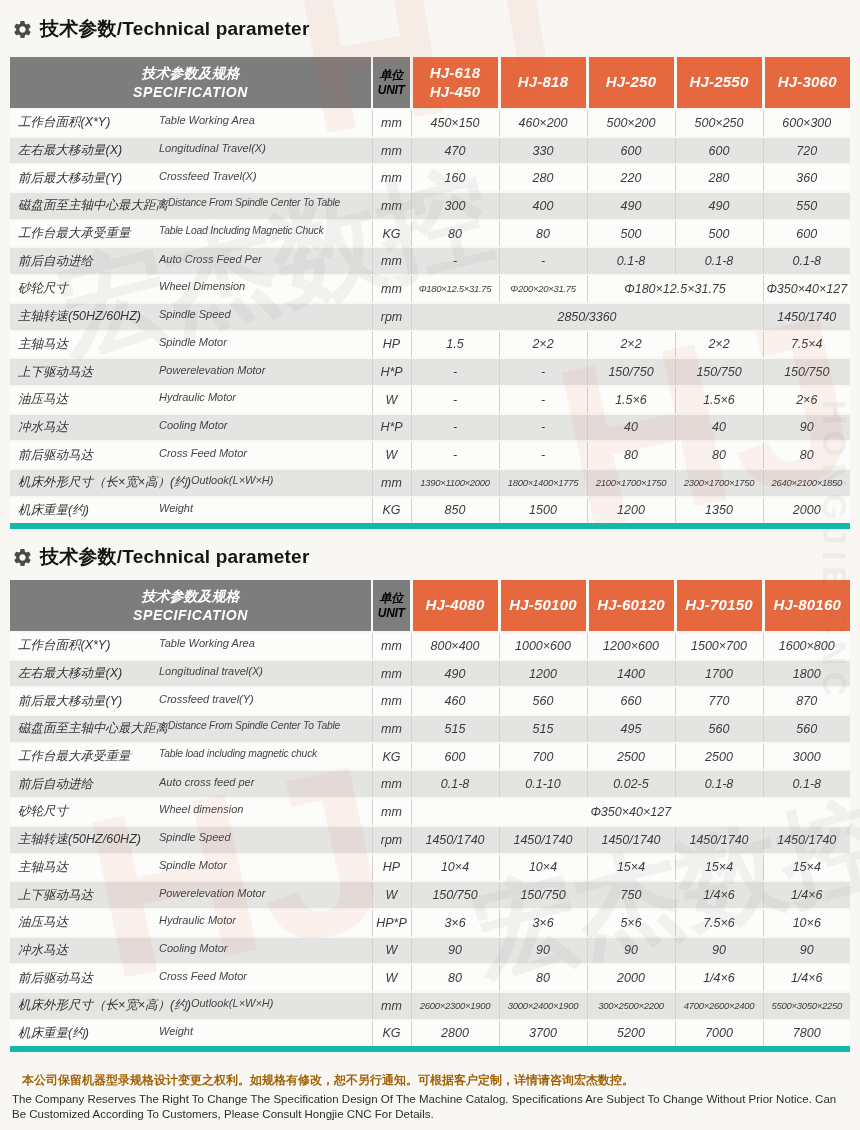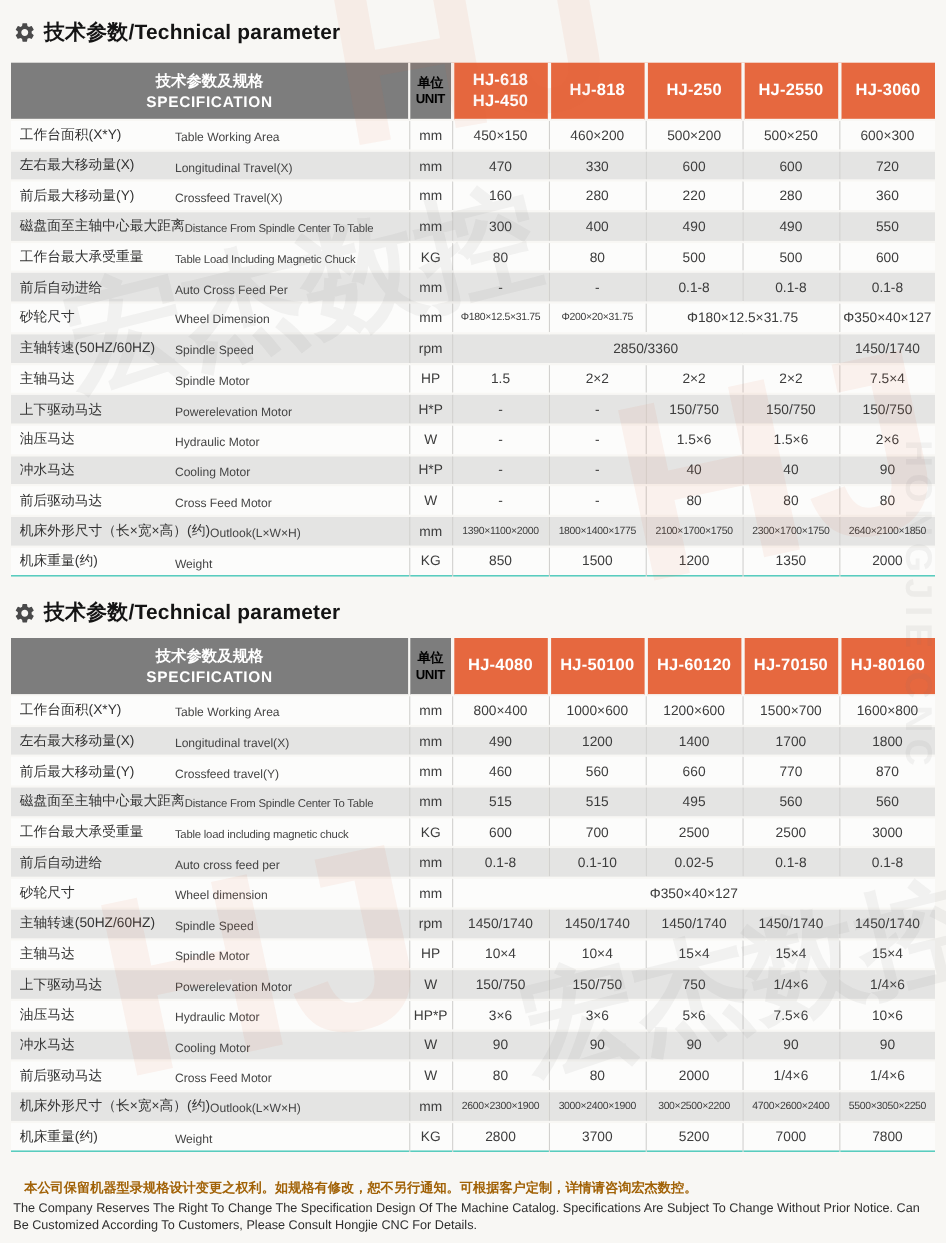--- a/index.html
+++ b/index.html
@@ -12,31 +12,31 @@
   
   .section-heading{position:absolute;left:12px;display:flex;align-items:center;gap:7px;z-index:2;}
   .section-heading.first{top:16px;}
   .section-heading.second{top:544px;}
   .section-heading h2{margin:0;font-size:19px;font-weight:bold;color:#141414;letter-spacing:.2px;}
   .gear{width:21px;height:21px;flex:0 0 auto;}
   
   .table-wrap{position:absolute;left:10px;width:840px;z-index:1;}
   .table-wrap.t0{top:57px;}
   .table-wrap.t1{top:580px;}
-  table.spec{border-collapse:collapse;table-layout:fixed;width:840px;border-bottom:1px solid #14b8a6;}
+  table.spec{border-collapse:collapse;table-layout:fixed;width:840px;border-bottom:6px solid #14b8a6;font-style:italic;}
   thead th{height:51px;padding:0;vertical-align:middle;text-align:center;font-weight:bold;}
   th.spec-h{background:#7d7d7d;color:#fff;font-size:14px;line-height:1.3;}
   th.spec-h .l2{letter-spacing:.6px;}
   th.unit-h{background:#7d7d7d;color:#000000;font-size:12px;line-height:1.2;border-left:2px solid #f8f7f4;letter-spacing:-.3px;}
   th.model-h{background:#e6683f;color:#fff;font-size:15px;line-height:1.25;border-left:3px solid #f8f7f4;white-space:pre-line;letter-spacing:.2px;}
   tbody td{height:25.7px;padding:0;border-top:2px solid #f8f7f4;text-align:center;font-size:12.5px;color:#3c3c3c;vertical-align:middle;}
   tbody tr:nth-child(odd) td{background:#fcfcfb;}
   tbody tr:nth-child(even) td{background:#e4e4e3;}
   td.spec-cell{text-align:left;}
-  .spec-inner{display:flex;align-items:flex-end;padding-left:8px;padding-right:2px;}
+  .spec-inner{display:flex;align-items:flex-start;padding-left:8px;padding-right:2px;}
   .spec-inner .zh{flex:0 0 auto;min-width:141px;font-size:12.5px;color:#333;}
   .spec-inner .en{flex:1 1 auto;font-size:11px;color:#454545;white-space:nowrap;overflow:hidden;}
   .spec-inner .en.small-en{font-size:10.3px;letter-spacing:-.2px;}
   td.unit-cell,td.val{border-left:1px solid #d2d1cf;}
   td.val.small{font-size:9.5px;letter-spacing:-.3px;}
   
   .footer{position:absolute;left:12px;right:12px;top:1072px;z-index:2;}
   .footer .zh{font-size:12px;font-weight:bold;color:#a16207;margin:0 0 3px 10px;}
   .footer .en{font-size:11.5px;color:#2e2e2e;line-height:1.32;margin:0;}
   

